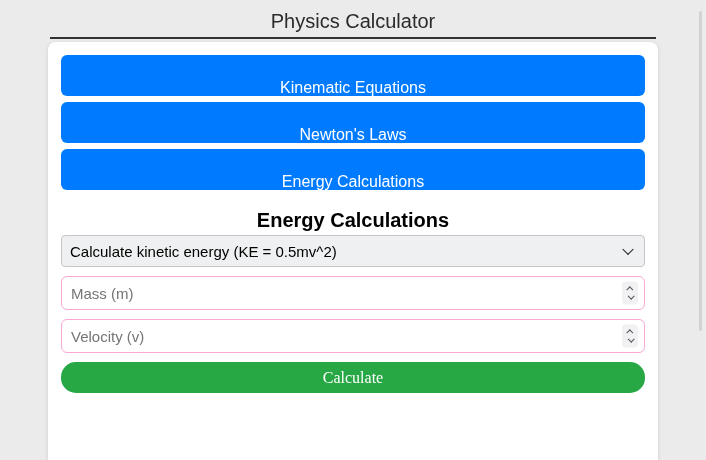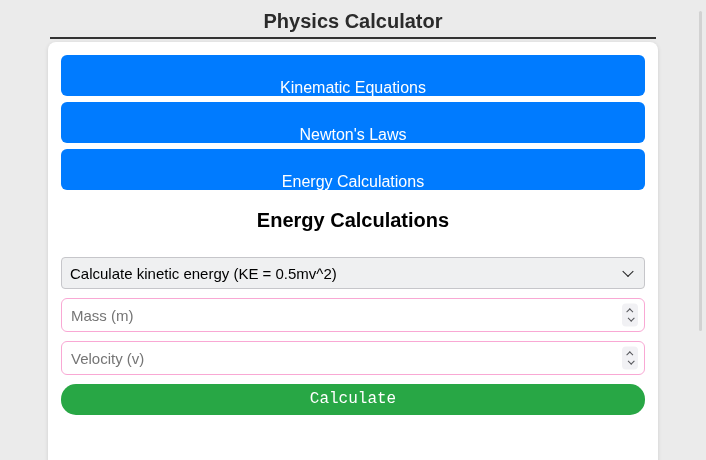--- a/index.html
+++ b/index.html
@@ -5,21 +5,21 @@
   * { box-sizing: border-box; }
   html, body { margin: 0; padding: 0; }
   body {
     width: 706px; height: 460px; overflow: hidden;
     background: #ebebeb;
     font-family: "Liberation Sans", sans-serif;
     position: relative;
   }
   .container { width: 610px; margin: 0 auto; }
   .page-title {
-    text-align: center; font-size: 20px; font-weight: bold;
+    text-align: center; font-size: 20px; font-weight: normal;
     color: #2b2b2b; margin: 9px 0 0; line-height: 24px;
   }
   .divider {
     border: none; border-top: 2px solid #333333;
     margin: 4px 2px 0;
   }
   .card {
     background: #ffffff; border-radius: 8px;
     margin-top: 3px; padding: 13px 13px 20px;
     box-shadow: 0 1px 4px rgba(0,0,0,0.12);
@@ -29,21 +29,21 @@
     display: block; width: 100%; height: 41px;
     margin: 0 0 6px; background: #007bff; color: #ffffff;
     border: none; border-radius: 6px; font-size: 16px;
     font-family: inherit; cursor: pointer; line-height: 41px;
     text-align: center; padding: 12px;
   }
   .section-heading {
     text-align: center; font-size: 20px; font-weight: bold;
     color: #000000; margin: 19px 0 0; line-height: 23px;
   }
-  .select-wrap { position: relative; margin-top: 25px; }
+  .select-wrap { position: relative; margin-top: 3px; }
   .calc-select {
     width: 100%; height: 32px;
     -webkit-appearance: none; appearance: none;
     background: #eff0f1; border: 1px solid #c6c6ca; border-radius: 4px;
     padding: 0 28px 0 8px; font-size: 15px; color: #000000;
     font-family: inherit; cursor: pointer;
   }
   .select-chevron {
     position: absolute; right: 13px; top: 50%;
     width: 8px; height: 8px; pointer-events: none;
@@ -70,21 +70,21 @@
     width: 16px; height: 23px; background: #f1f1f4; border-radius: 4px;
     display: flex; flex-direction: column; align-items: center;
     justify-content: center; gap: 3px; cursor: pointer;
   }
   .chev { width: 5px; height: 5px; display: block; }
   .chev-up { border-left: 1.4px solid #55565a; border-top: 1.4px solid #55565a; transform: rotate(45deg) translateY(1px); }
   .chev-down { border-right: 1.4px solid #55565a; border-bottom: 1.4px solid #55565a; transform: rotate(45deg) translateY(-1px); }
   .calc-btn {
     display: block; width: 100%; height: 31px; margin-top: 9px;
     background: #28a745; color: #ffffff; border: none; border-radius: 15px;
-    font-size: 16px; font-family: Liberation Mono, monospace; cursor: pointer;
+    font-size: 16px; font-family: Liberation Serif, serif; cursor: pointer;
     line-height: 31px; text-align: center; padding: 0;
   }
   .scrollbar-thumb {
     position: absolute; right: 4px; top: 11px;
     width: 3px; height: 320px; background: #d2d2d2; border-radius: 2px;
   }
 </style>
 </head>
 <body>
 

